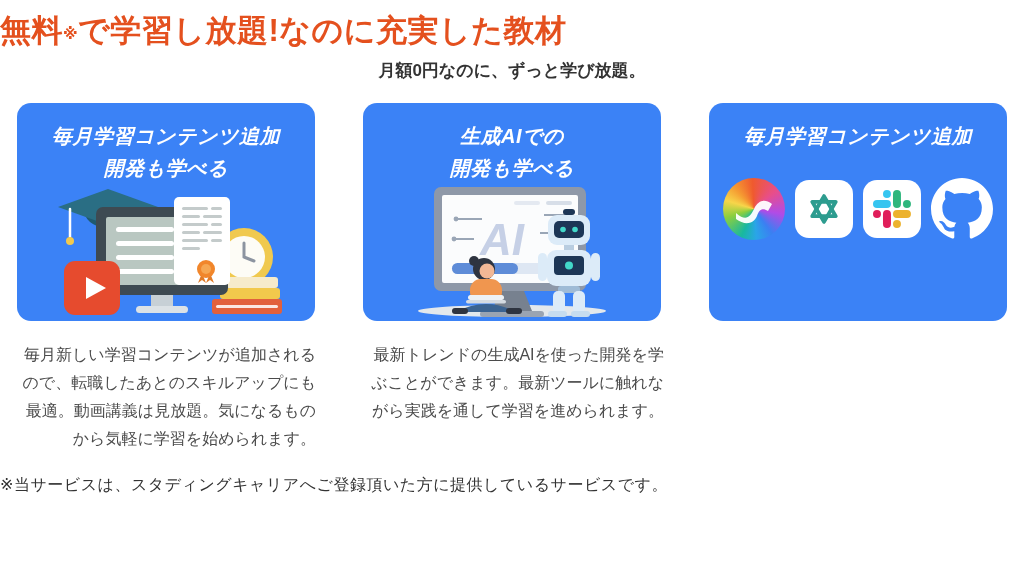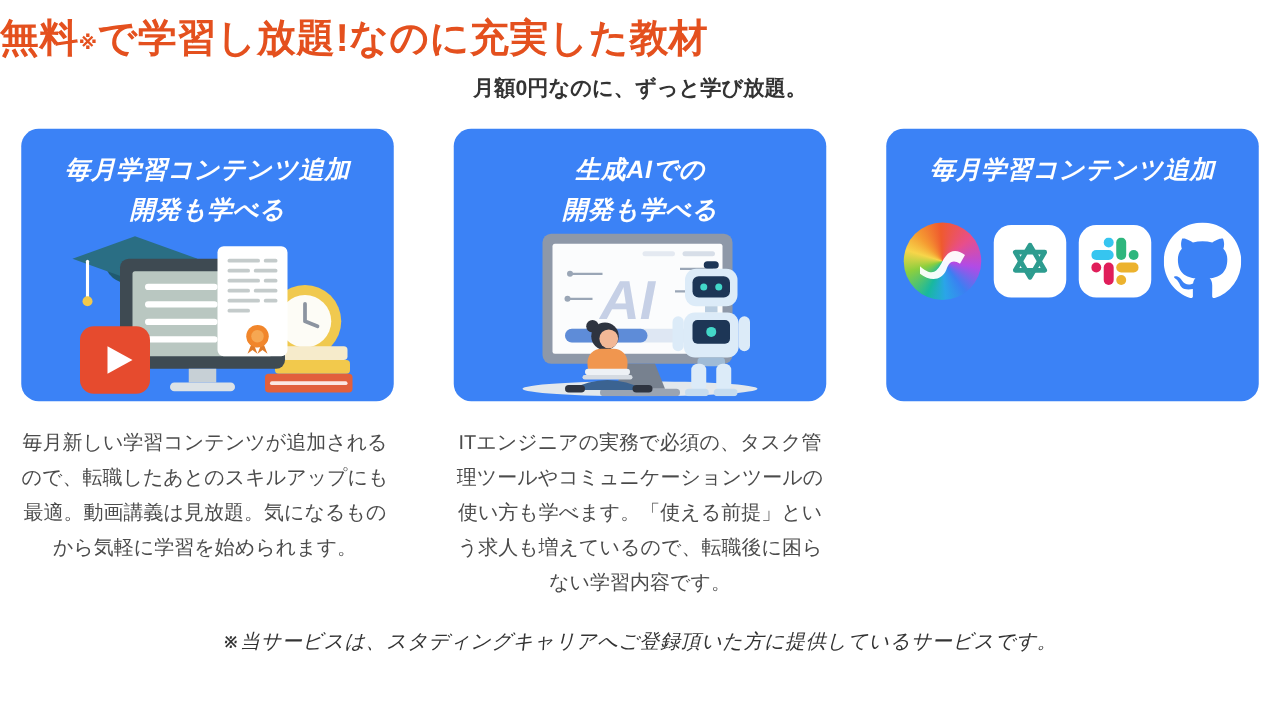--- a/index.html
+++ b/index.html
@@ -48,26 +48,26 @@
   }
   .copilot svg{position:absolute;inset:0;}
 
   
   .bodies{
     width:1000px;margin:20px auto 0;
     display:grid;grid-template-columns:repeat(3,1fr);gap:44px;
   }
   .body-text{
     margin:0;font-size:16px;color:#4b4b4b;line-height:1.75;letter-spacing:0;
-    text-align:center;
+    text-align:right;
   }
 
   
   .footer-note{
-    margin:22px 0 0;text-align:center;font-size:16px;color:#333;font-weight:500;letter-spacing:.5px;font-style:italic;
+    margin:22px 0 0;text-align:left;font-size:16px;color:#333;font-weight:500;letter-spacing:.5px;
   }
 </style>
 </head>
 <body>
 
 <div class="section">
 
   <h1 class="main-title"><span>無料</span><span class="note-mark">※</span><span>で学習し放題!なのに充実した教材</span></h1>
 
   <p class="subtitle">
@@ -248,18 +248,18 @@
 
         <svg width="62" height="62" viewBox="0 0 16 16" aria-hidden="true">
           <path fill="#ffffff" d="M8 0C3.58 0 0 3.58 0 8c0 3.54 2.29 6.53 5.47 7.59.4.07.55-.17.55-.38 0-.19-.01-.82-.01-1.49-2.01.37-2.53-.49-2.69-.94-.09-.23-.48-.94-.82-1.13-.28-.15-.68-.52-.01-.53.63-.01 1.08.58 1.23.82.72 1.21 1.87.87 2.33.66.07-.52.28-.87.51-1.07-1.78-.2-3.64-.89-3.64-3.95 0-.87.31-1.59.82-2.15-.08-.2-.36-1.02.08-2.12 0 0 .67-.21 2.2.82.64-.18 1.32-.27 2-.27s1.36.09 2 .27c1.53-1.04 2.2-.82 2.2-.82.44 1.1.16 1.92.08 2.12.51.56.82 1.27.82 2.15 0 3.07-1.87 3.75-3.65 3.95.29.25.54.73.54 1.48 0 1.07-.01 1.93-.01 2.2 0 .21.15.46.55.38A8.01 8.01 0 0 0 16 8c0-4.42-3.58-8-8-8z"></path>
         </svg>
       </div>
     </div>
   </div>
 
   <div class="bodies">
     <p class="body-text">毎月新しい学習コンテンツが追加されるので、転職したあとのスキルアップにも最適。動画講義は見放題。気になるものから気軽に学習を始められます。</p>
-    <p class="body-text">ITエンジニアの実務で必須の、タスク管理ツールやコミュニケーションツールの使い方も学べます。「使える前提」という求人も増えているので、転職後に困らない学習内容です。</p>
+    <p class="body-text">最新トレンドの生成AIを使った開発を学ぶことができます。最新ツールに触れながら実践を通して学習を進められます。</p>
   </div>
 
   <p class="footer-note">※当サービスは、スタディングキャリアへご登録頂いた方に提供しているサービスです。</p>
 
 </div>
 
 </body></html>

